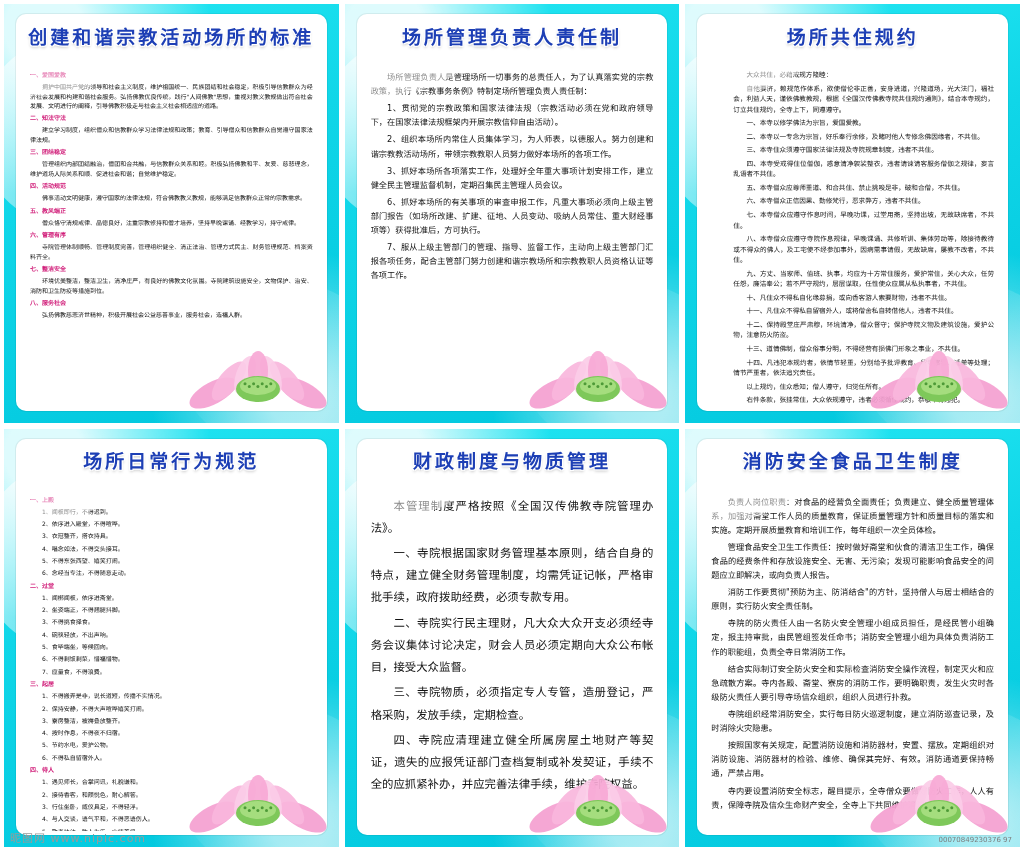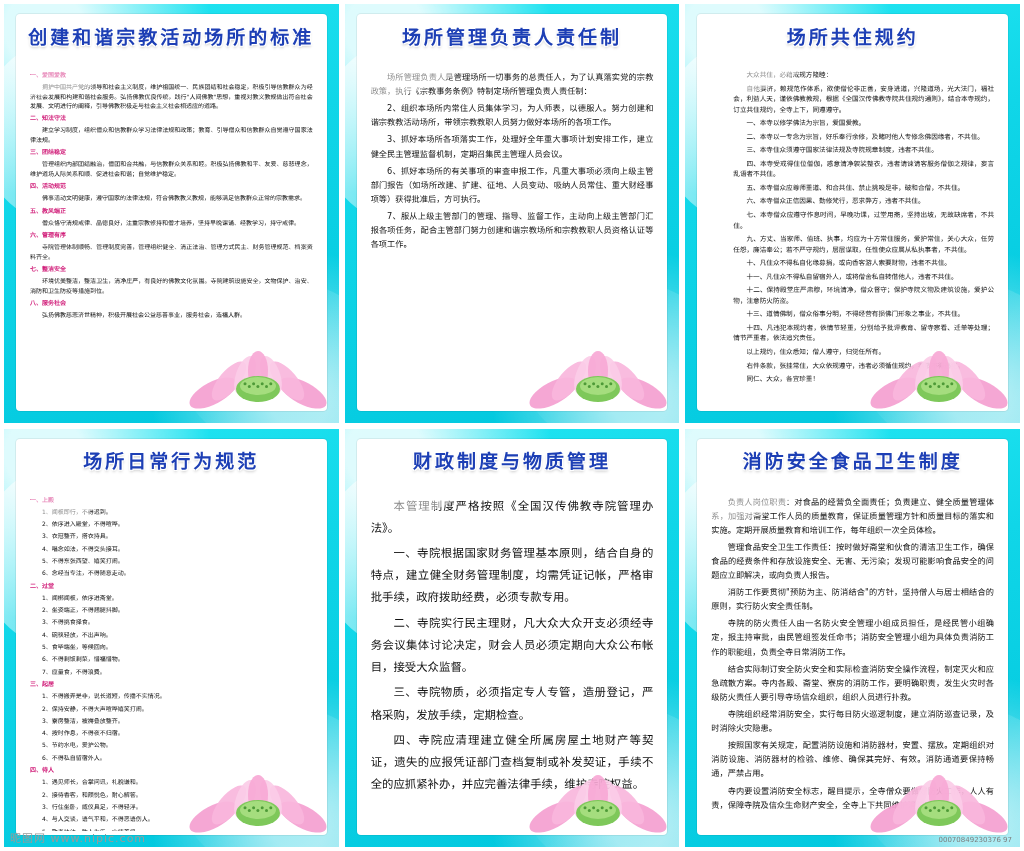--- a/index.html
+++ b/index.html
@@ -16,21 +16,21 @@
       linear-gradient(160deg,#24e8f4 0%,#10d6e8 40%,#00c6dd 100%);
   }
   .swoosh{position:absolute;left:-8%;top:6%;width:70%;height:46%;
     border-radius:50%/60%;
     background:linear-gradient(120deg,rgba(255,255,255,.75),rgba(255,255,255,0) 70%);
     transform:rotate(-18deg);pointer-events:none;}
   .swoosh2{position:absolute;right:-12%;bottom:-6%;width:60%;height:40%;
     border-radius:50%/60%;
     background:linear-gradient(300deg,rgba(255,255,255,.45),rgba(255,255,255,0) 70%);
     transform:rotate(10deg);pointer-events:none;}
-  .inner{position:absolute;inset:10px 12px 12px 12px;background:#ffffff;border-radius:4px;box-shadow:0 0 0 1px rgba(0,0,0,.06);overflow:hidden;}
+  .inner{position:absolute;inset:10px 12px 12px 12px;background:#ffffff;border-radius:10px;box-shadow:0 0 0 1px rgba(0,0,0,.06);overflow:hidden;}
   .title-wrap{position:absolute;left:0;right:0;top:14px;height:34px;display:flex;align-items:center;justify-content:center;z-index:5;}
   .title{
     font-family:"DejaVu Serif","Liberation Serif",serif;
     font-weight:bold;font-size:19px;letter-spacing:3px;color:#1d3fb5;
     text-shadow:1px 1px 0 #ffffff, -1px -1px 0 #ffffff, 1px -1px 0 #ffffff, -1px 1px 0 #ffffff, 0 2px 3px rgba(0,0,0,.25);
     white-space:nowrap;
   }
   .body{position:absolute;left:0;right:0;top:52px;bottom:4px;padding:4px 14px 6px 14px;overflow:hidden;box-sizing:border-box;}
   
   .p{margin:0 0 3px 0;text-align:justify;}
@@ -101,20 +101,21 @@
 
   <div class="panel">
     <div class="swoosh"></div>
     <div class="swoosh2"></div>
     <div class="title-wrap">
       <div class="title">场所管理负责人责任制</div>
     </div>
     <div class="inner">
       <div class="body sm">
           <p class="p ind">场所管理负责人是管理场所一切事务的总责任人，为了认真落实党的宗教政策，执行《宗教事务条例》特制定场所管理负责人责任制：</p>
+          <p class="p ind">1、贯彻党的宗教政策和国家法律法规（宗教活动必须在党和政府领导下，在国家法律法规框架内开展宗教信仰自由活动）。</p>
           <p class="p ind">2、组织本场所内常住人员集体学习，为人师表，以德服人。努力创建和谐宗教教活动场所，带领宗教教职人员努力做好本场所的各项工作。</p>
           <p class="p ind">3、抓好本场所各项落实工作，处理好全年重大事项计划安排工作，建立健全民主管理监督机制，定期召集民主管理人员会议。</p>
           <p class="p ind">6、抓好本场所的有关事项的审查申报工作，凡重大事项必须向上级主管部门报告（如场所改建、扩建、征地、人员变动、吸纳人员常住、重大财经事项等）获得批准后，方可执行。</p>
           <p class="p ind">7、服从上级主管部门的管理、指导、监督工作，主动向上级主管部门汇报各项任务，配合主管部门努力创建和谐宗教场所和宗教教职人员资格认证等各项工作。</p>
         </div>
     </div>
   <svg class="leaf" viewBox="0 0 120 60">
         <path d="M2,44 C18,8 70,-2 118,14 C92,30 60,52 2,44 Z" fill="rgba(255,255,255,0.55)"></path>
       </svg>
       <svg class="lotus" viewBox="0 0 150 84">
@@ -147,20 +148,21 @@
       <div class="body xs">
           <p class="p ind">大众共住，必藉戒规方隆睦：</p>
           <p class="p ind">自他要济，赖规范作体系，欲使僧伦非正善，安身进道，兴隆道场，光大法门，福社会，利益人天，谨依佛教教规，根据《全国汉传佛教寺院共住规约通则》，结合本寺规约，订立共住规约，全寺上下，同遵遵守。</p>
           <p class="p ind">一、本寺以修学佛法为宗旨，爱国爱教。</p>
           <p class="p ind">二、本寺以一专念为宗旨，好乐奉行余修，及睹时他人专修念佛因缘者，不共住。</p>
           <p class="p ind">三、本寺住众须遵守国家法律法规及寺院规章制度，违者不共住。</p>
           <p class="p ind">四、本寺受戒得住位僧伽，惑意清净袈裟整衣，违者请谏请客服务僧伽之规律，妄言乱语者不共住。</p>
           <p class="p ind">五、本寺僧众应尊师重道、和合共住、禁止挑唆是非，破和合僧，不共住。</p>
           <p class="p ind">六、本寺僧众正信因果、勤修梵行，恶求弊方，违者不共住。</p>
           <p class="p ind">七、本寺僧众应遵守作息时间，早晚功课，过堂用斋，坚持出坡，无故缺席者，不共住。</p>
+          <p class="p ind">八、本寺僧众应遵守寺院作息规律，早晚课诵、共修听讲、集体劳动等，除接待教待或不得众的佛人，及工宅使不经参加事外，因病需事请假，无故缺席，屡教不改者，不共住。</p>
           <p class="p ind">九、方丈、当家师、值班、执事，均应为十方常住服务，爱护常住，关心大众，任劳任怨，廉洁奉公；若不严守规约，层层谋取，任性使众应属从私执事者，不共住。</p>
           <p class="p ind">十、凡住众不得私自化缘募捐，或向香客游人索要财物，违者不共住。</p>
           <p class="p ind">十一、凡住众不得私自留宿外人，或将僧舍私自转借他人，违者不共住。</p>
           <p class="p ind">十二、保持殿堂庄严肃穆，环境清净，僧众督守；保护寺院文物及建筑设施，爱护公物，注意防火防盗。</p>
           <p class="p ind">十三、道情佛制，僧众俗事分明，不得经营有损佛门形象之事业，不共住。</p>
           <p class="p ind">十四、凡违犯本规约者，依情节轻重，分别给予批评教育、留寺察看、迁单等处理；情节严重者，依法追究责任。</p>
           <p class="p ind">以上规约，住众悉知；僧人遵守，归觉任所有。</p>
           <p class="p ind">右件条款，张挂常住，大众依规遵守，违者必须循住规约，恭敬不得违犯。</p>
           <p class="p ind">同仁、大众，各宜珍重！</p>
         </div>

